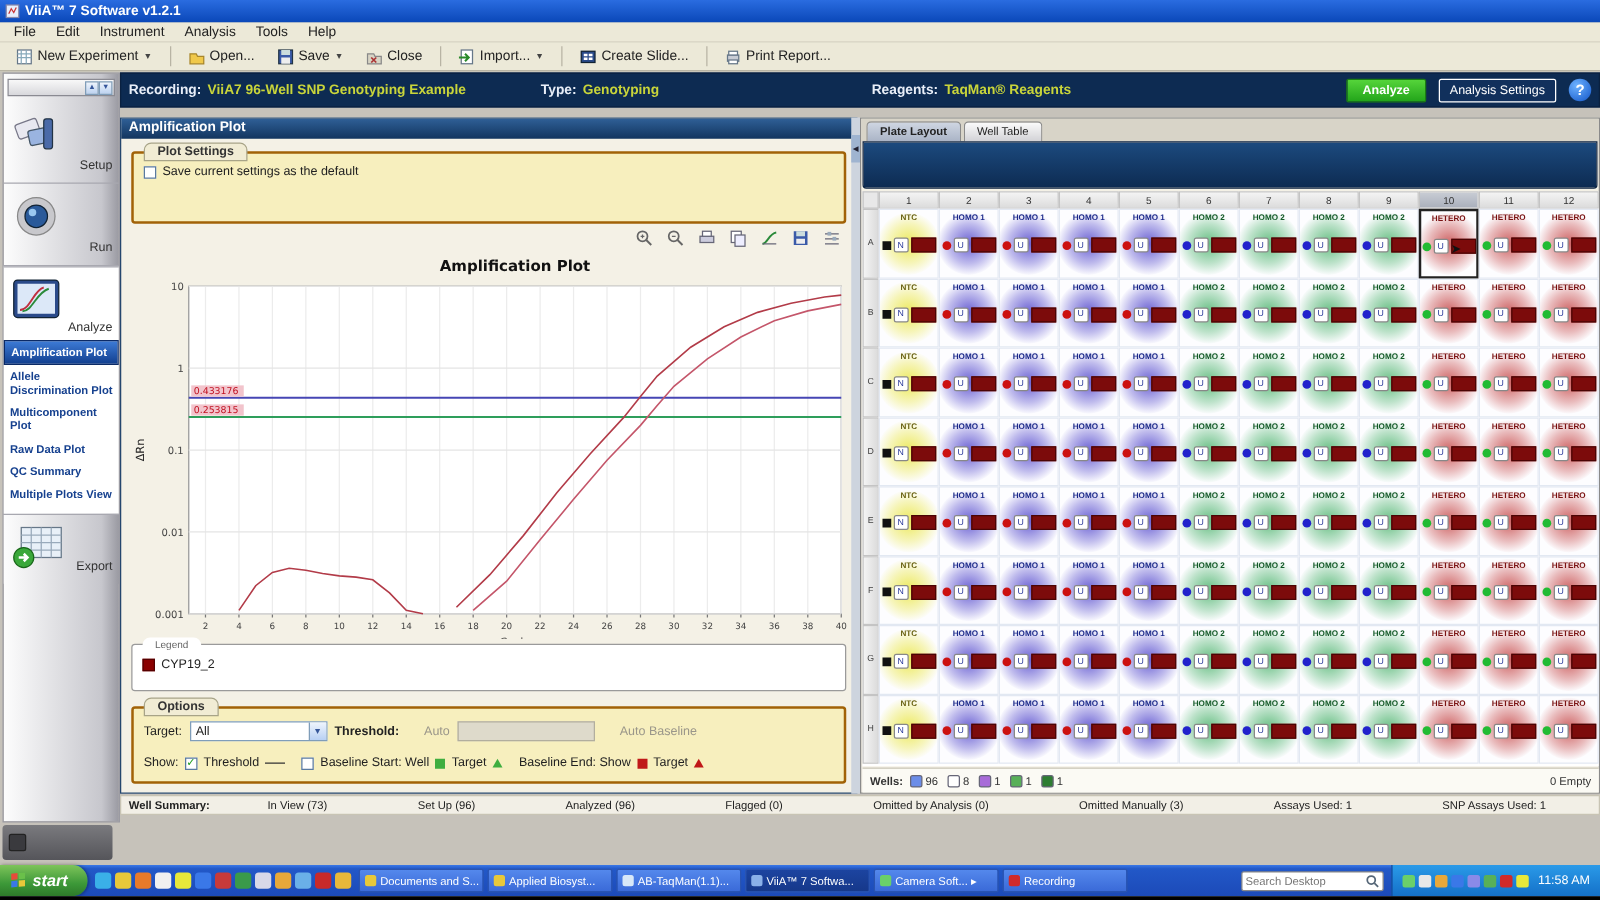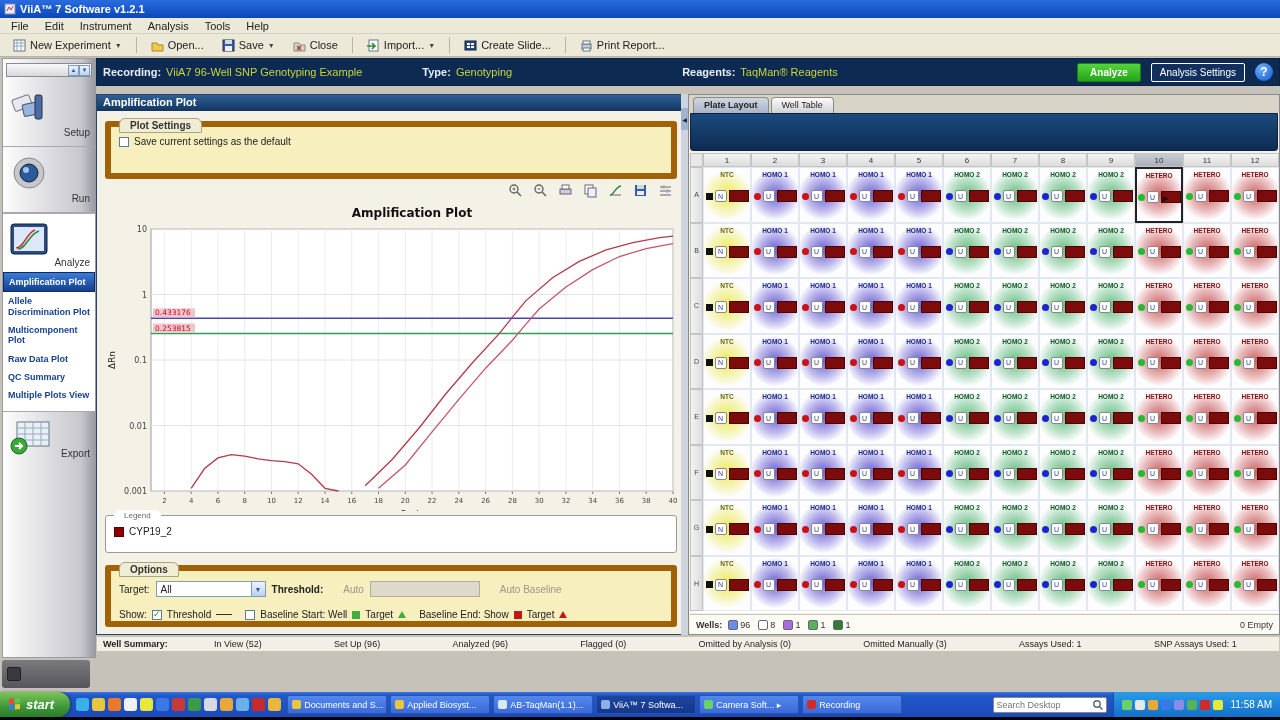--- a/index.html
+++ b/index.html
@@ -17,21 +17,21 @@
     border-bottom:1px solid #b8b4a4; display:flex; align-items:center; gap:4px; padding-left:6px; font-size:11px; color:#222; }
   .tb-btn { display:inline-flex; align-items:center; gap:4px; padding:2px 6px; border:1px solid transparent; border-radius:2px; }
   .tb-sep { width:1px; height:16px; background:#b8b4a4; margin:0 3px; }
   .dd-arrow { font-size:7px; color:#444; }
 
   
   #exp-header { position:absolute; left:96px; top:58px; width:1184px; height:28px;
     background:linear-gradient(#133archive 0%,#0d2b52 100%); background:#0d2b52; border:1px solid #0a2140;
     display:flex; align-items:center; font-size:11px; color:#fff; padding:0 6px; }
   .hdr-label { font-weight:bold; color:#e8eef8; }
-  .hdr-value { color:#c9d53a; font-weight:normal; margin-left:5px; }
+  .hdr-value { color:#c9d53a; font-weight:bold; margin-left:5px; }
   #analyze-btn { margin-left:auto; background:linear-gradient(#55d43a,#23a51a); color:#fff; font-size:10px; font-weight:bold;
     border:1px solid #1b7d12; padding:3px 12px; border-radius:2px; }
   #analysis-settings-btn { margin-left:10px; background:#11305c; color:#fff; font-size:10px;
     border:1px solid #ffffff; padding:3px 8px; border-radius:2px; }
   #help-icon { margin-left:10px; width:18px; height:18px; border-radius:50%;
     background:radial-gradient(circle at 35% 30%,#6db2ff,#1255c8); color:#fff; font-weight:bold; font-size:12px;
     display:flex; align-items:center; justify-content:center; }
 
   
   #sidebar { position:absolute; left:2px; top:58px; width:94px; height:600px;
@@ -52,21 +52,21 @@
   #sidebar-footer { position:absolute; left:2px; top:660px; width:88px; height:28px;
     background:linear-gradient(#7a7a7e,#55555a); border-radius:3px; }
   #sidebar-footer .dotico { position:absolute; left:5px; top:7px; width:14px; height:14px; background:#3a3a3e;
     border:1px solid #222; border-radius:2px; }
 
   
   #plot-panel { position:absolute; left:96px; top:94px; width:590px; height:541px;
     background:#f4f1e6; border:1px solid #24466e; }
   #plot-panel-title { height:16px; background:linear-gradient(#2f5f96,#12355f); color:#fff;
     font-size:11px; font-weight:bold; padding:1px 6px; }
-  .fieldset { position:absolute; border:6px solid #a16207; border-radius:3px; background:#f7efbe; }
+  .fieldset { position:absolute; border:2px solid #a16207; border-radius:3px; background:#f7efbe; }
   .fs-tab { position:absolute; top:-9px; left:8px; background:#f1ecd4; border:1px solid #a8a488;
     border-radius:6px 6px 0 0; font-size:10px; font-weight:bold; color:#333; padding:1px 10px; }
   #plot-settings { left:8px; top:26px; width:572px; height:58px; }
   .ps-row { display:flex; align-items:center; gap:6px; padding:12px 8px 0 8px; font-size:10px; color:#222; }
   .combo { display:inline-flex; align-items:center; border:1px solid #7f9db9; background:#fff; height:16px; font-size:10px; }
   .combo .val { padding:0 4px; white-space:nowrap; }
   .combo .arrow { width:14px; height:14px; background:linear-gradient(#eef4fc,#b8d0f4); border-left:1px solid #7f9db9;
     color:#35569a; font-size:7px; display:flex; align-items:center; justify-content:center; }
   .cb { width:10px; height:10px; background:#fff; border:1px solid #5a7aa0; display:inline-flex;
     align-items:center; justify-content:center; font-size:9px; color:#1f9e1f; line-height:1; }
@@ -1412,21 +1412,21 @@
             <span>1</span>
           </span>
         </span>
       <span id="empty-label">0 Empty</span>
     </div>
   </div>
 
   <div id="status-bar">
     <span style="font-weight:bold;margin-right:10px">Well Summary:</span>
     <span id="status-items">
-        <span>In View (52)</span>
+        <span>In View (73)</span>
         <span>Set Up (96)</span>
         <span>Analyzed (96)</span>
         <span>Flagged (0)</span>
         <span>Omitted by Analysis (0)</span>
         <span>Omitted Manually (3)</span>
         <span>Assays Used: 1</span>
         <span>SNP Assays Used: 1</span>
       </span>
   </div>
 

